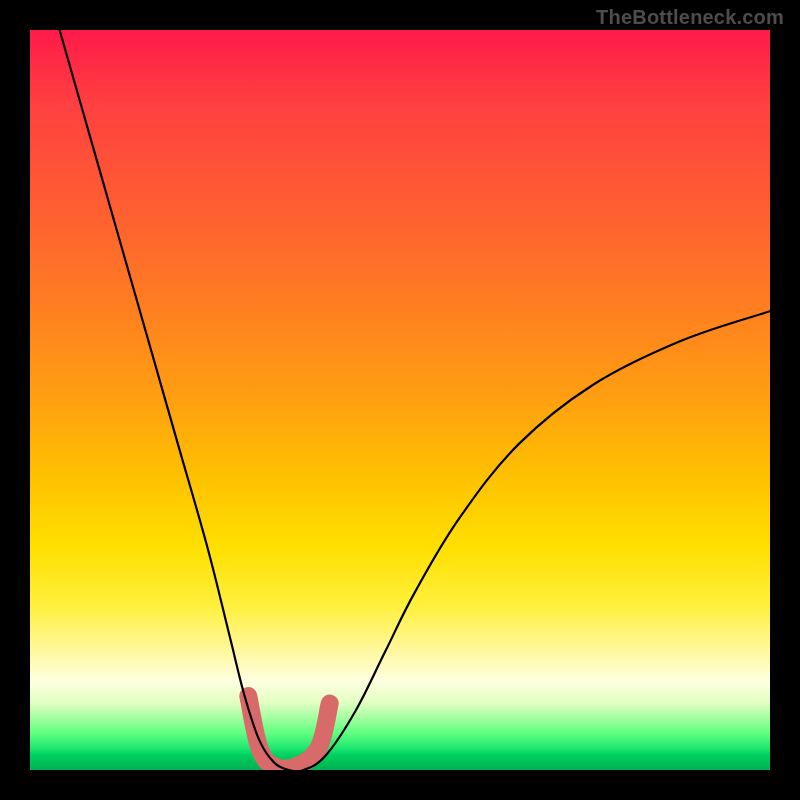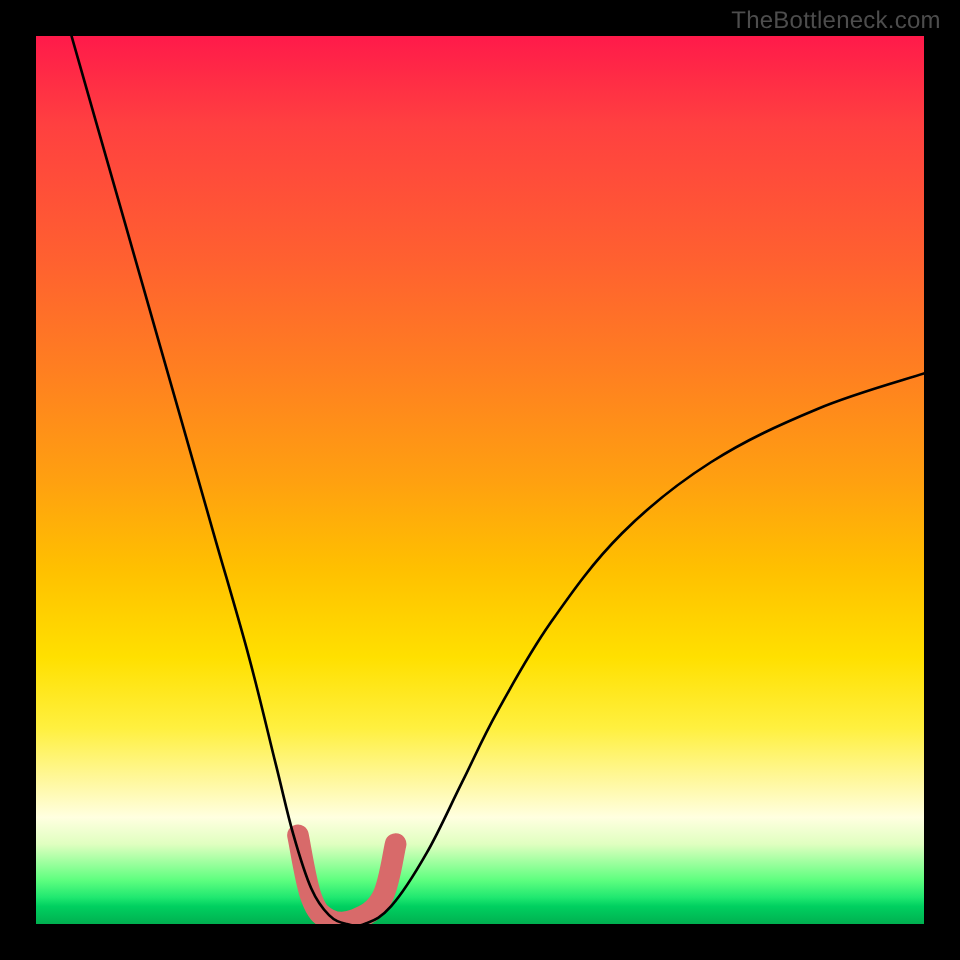--- a/index.html
+++ b/index.html
@@ -48,21 +48,21 @@
       #00d060 98%,
       #00b050 100%
     );
   }
   .watermark {
     position: absolute;
     top: 6px;
     right: 16px;
     font-family: Arial, Helvetica, sans-serif;
     font-size: 20px;
-    font-weight: 400;
+    font-weight: 700;
     color: #4d4d4d;
     letter-spacing: 0.2px;
     z-index: 5;
   }
   svg.curves {
     position: absolute;
     left: 0;
     top: 0;
     width: 740px;
     height: 740px;

